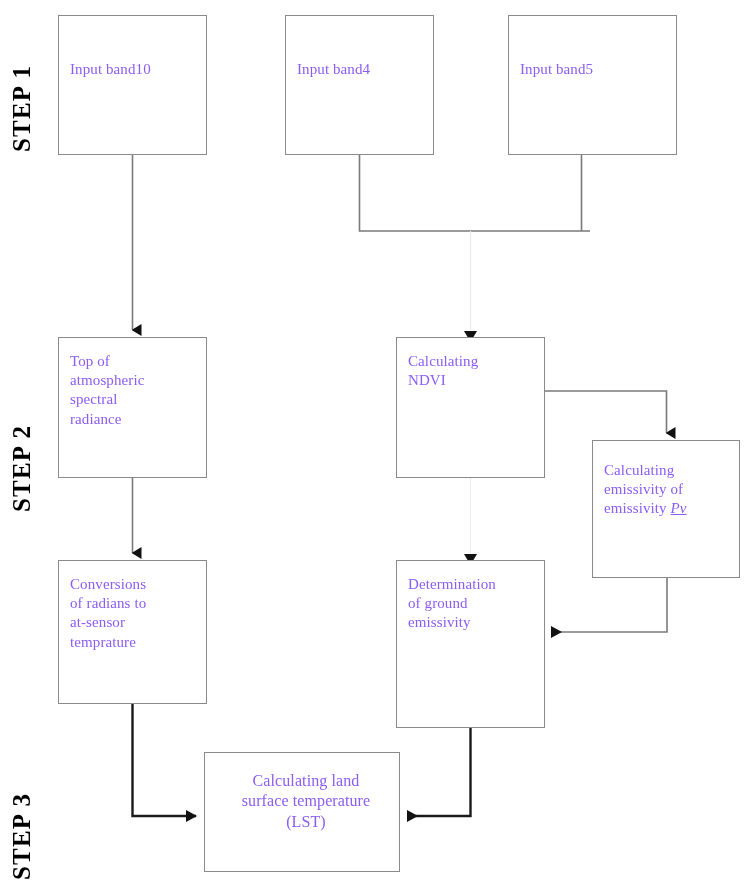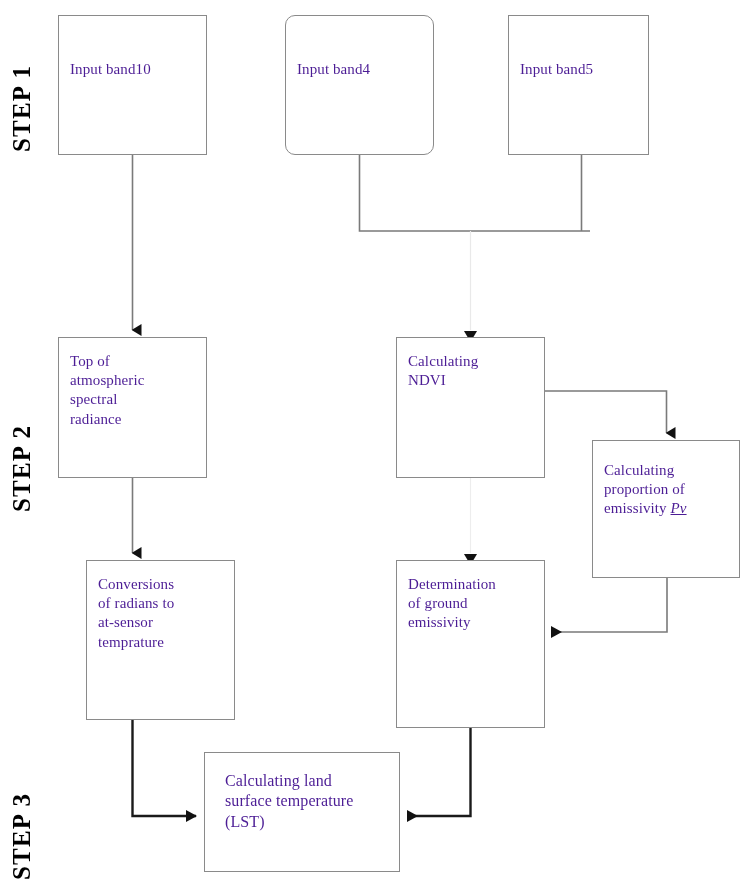--- a/index.html
+++ b/index.html
@@ -24,21 +24,21 @@
     top: 0;
     width: 752px;
     height: 886px;
     pointer-events: none;
   }
   .node {
     position: absolute;
     box-sizing: border-box;
     border: 1px solid #8a8a8a;
     background: #ffffff;
-    color: #4c1d95;
+    color: #8b5cf6;
     font-family: "Liberation Serif", "DejaVu Serif", serif;
     font-size: 15px;
     line-height: 1.28;
     overflow: hidden;
   }
   .node .node-label {
     position: absolute;
     left: 11px;
     right: 6px;
     display: block;
@@ -49,21 +49,21 @@
   .node.n-band10 .node-label,
   .node.n-band4 .node-label,
   .node.n-band5 .node-label { top: 44px; }
 
   .node.n-toa .node-label,
   .node.n-ndvi .node-label,
   .node.n-conv .node-label,
   .node.n-emis .node-label { top: 14px; }
 
   .node.n-pv .node-label { top: 20px; }
-  .node.n-lst .node-label { top: 18px; left: 20px; }
+  .node.n-lst .node-label { top: 18px; left: 14px; text-align: center; }
 
   .node.n-lst { font-size: 16px; }
 
   .step-label {
     position: absolute;
     font-family: "Liberation Serif", "DejaVu Serif", serif;
     font-weight: bold;
     font-size: 25px;
     letter-spacing: 1.2px;
     color: #000000;
@@ -127,49 +127,49 @@
   <div class="step-label" style="left:8px; top:152px;">STEP 1</div>
 
   <div class="step-label" style="left:8px; top:512px;">STEP 2</div>
 
   <div class="step-label" style="left:8px; top:880px;">STEP 3</div>
 
   <div class="node n-band10" style="left:58px; top:15px; width:149px; height:140px;">
     <span class="node-label">Input band10</span>
   </div>
 
-  <div class="node n-band4" style="left:285px; top:15px; width:149px; height:140px;border-radius:10px;">
+  <div class="node n-band4" style="left:285px; top:15px; width:149px; height:140px;">
     <span class="node-label">Input band4</span>
   </div>
 
-  <div class="node n-band5" style="left:508px; top:15px; width:141px; height:140px;">
+  <div class="node n-band5" style="left:508px; top:15px; width:169px; height:140px;">
     <span class="node-label">Input band5</span>
   </div>
 
   <div class="node n-toa" style="left:58px; top:337px; width:149px; height:141px;padding-left:25px;">
     <span class="node-label">Top of
 atmospheric
 spectral
 radiance</span>
   </div>
 
   <div class="node n-ndvi" style="left:396px; top:337px; width:149px; height:141px;">
     <span class="node-label">Calculating
 NDVI</span>
   </div>
 
   <div class="node n-pv" style="left:592px; top:440px; width:148px; height:138px;">
     <span class="node-label" style="white-space:normal;">
       <span>Calculating</span><br>
-      <span>proportion of</span><br>
+      <span>emissivity of</span><br>
       <span>emissivity </span><span class="italic">Pv</span>
     </span>
   </div>
 
-  <div class="node n-conv" style="left:58px; top:560px; width:149px; height:160px;margin-left:28px;">
+  <div class="node n-conv" style="left:58px; top:560px; width:149px; height:144px;">
     <span class="node-label">Conversions
 of radians to
 at-sensor
 temprature</span>
   </div>
 
   <div class="node n-emis" style="left:396px; top:560px; width:149px; height:168px;">
     <span class="node-label">Determination
 of ground
 emissivity</span>

